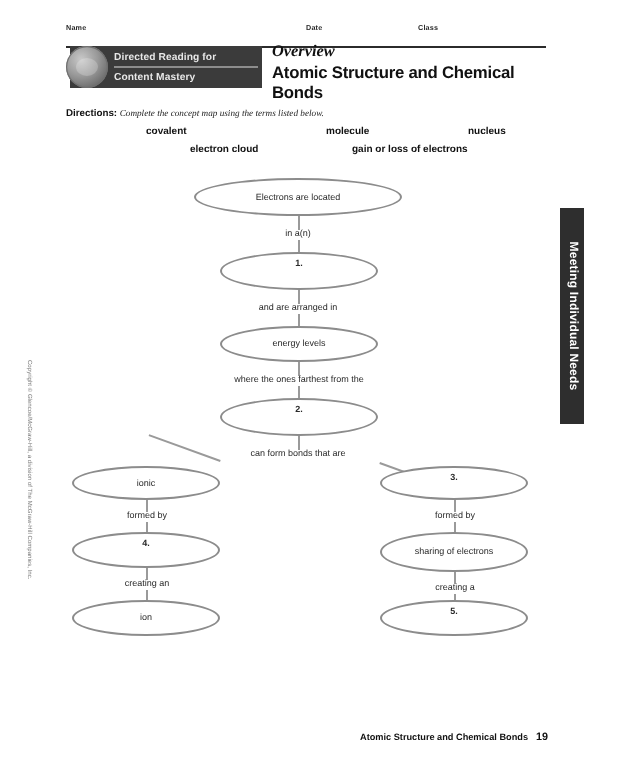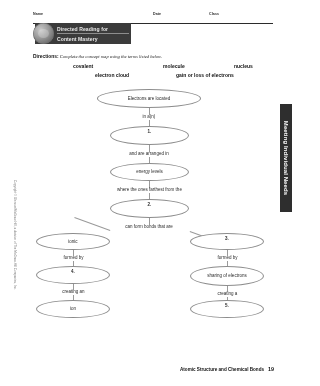--- a/index.html
+++ b/index.html
@@ -258,20 +258,24 @@
   </div>
 
   <div class="badge">
     <div class="badge-globe"></div>
     <div class="badge-text">
       <div class="badge-line">Directed Reading for</div>
       <div class="badge-line second">Content Mastery</div>
     </div>
   </div>
 
+  <div class="titleblock">
+    <div class="title-over">Overview</div>
+    <div class="title-main">Atomic Structure and Chemical Bonds</div>
+  </div>
 
   <div class="directions">
     <span class="dir-label">Directions:</span>
     <span class="dir-text">Complete the concept map using the terms listed below.</span>
   </div>
 
   <div class="terms">
     <span class="t-covalent">covalent</span>
     <span class="t-molecule">molecule</span>
     <span class="t-nucleus">nucleus</span>

